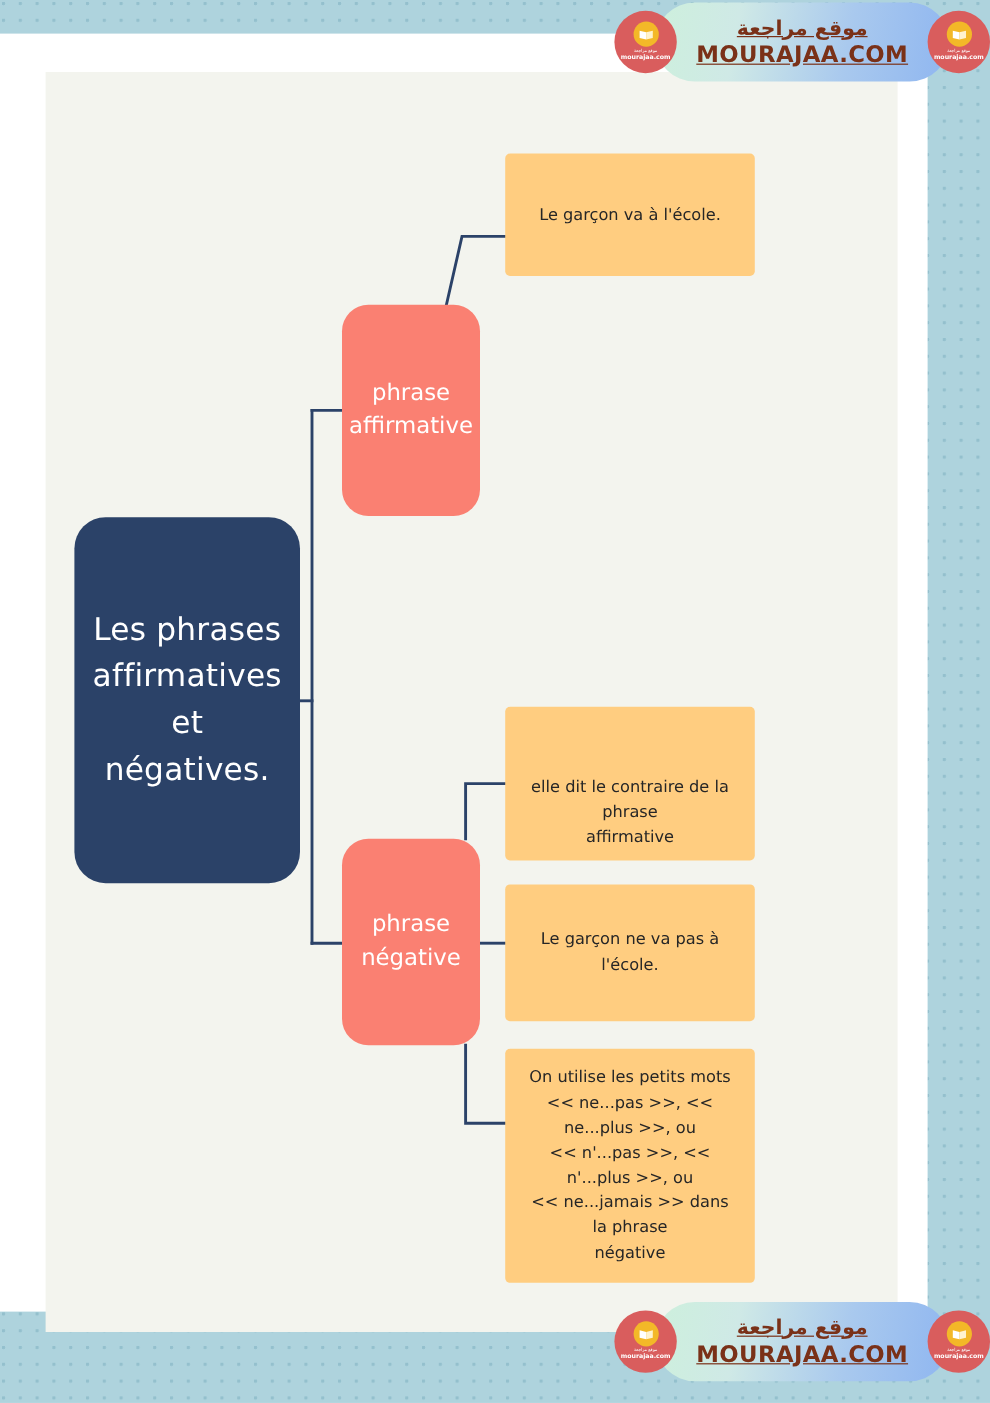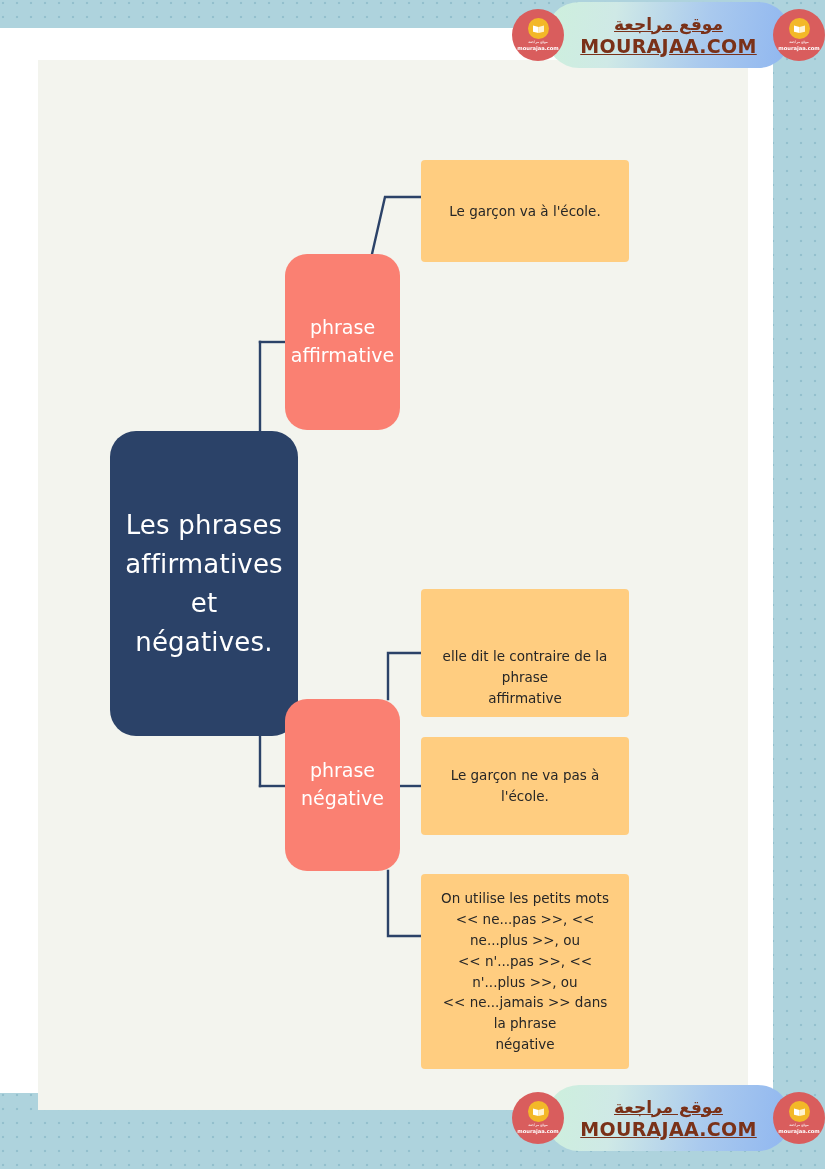--- a/index.html
+++ b/index.html
@@ -68,21 +68,20 @@
     top: 431px;
     width: 188px;
     height: 305px;
     background: #2b4268;
     border-radius: 26px;
     color: #ffffff;
     font-size: 26px;
     line-height: 1.5;
     letter-spacing: 0.2px;
     padding: 8px 14px;
-    margin-left: 48px;
   }
 
   .branch-node {
     background: #fa8072;
     border-radius: 22px;
     color: #ffffff;
     font-size: 19px;
     line-height: 1.45;
     padding: 22px 10px;
   }
@@ -102,36 +101,36 @@
   .leaf-node {
     background: #ffcd80;
     border-radius: 4px;
     color: #262626;
     font-size: 13.5px;
     line-height: 1.55;
     padding: 8px 14px;
   }
   #leaf-aff-example {
     left: 421px;
-    top: 160px;
+    top: 128px;
     width: 208px;
     height: 102px;
   }
   #leaf-neg-definition {
     left: 421px;
     top: 589px;
     width: 208px;
     height: 128px;
     align-items: flex-end;
   }
   #leaf-neg-example {
     left: 421px;
     top: 737px;
     width: 208px;
-    height: 98px;
+    height: 114px;
   }
   #leaf-neg-words {
     left: 421px;
     top: 874px;
     width: 208px;
     height: 195px;
     justify-content: center;
   }
 
   

